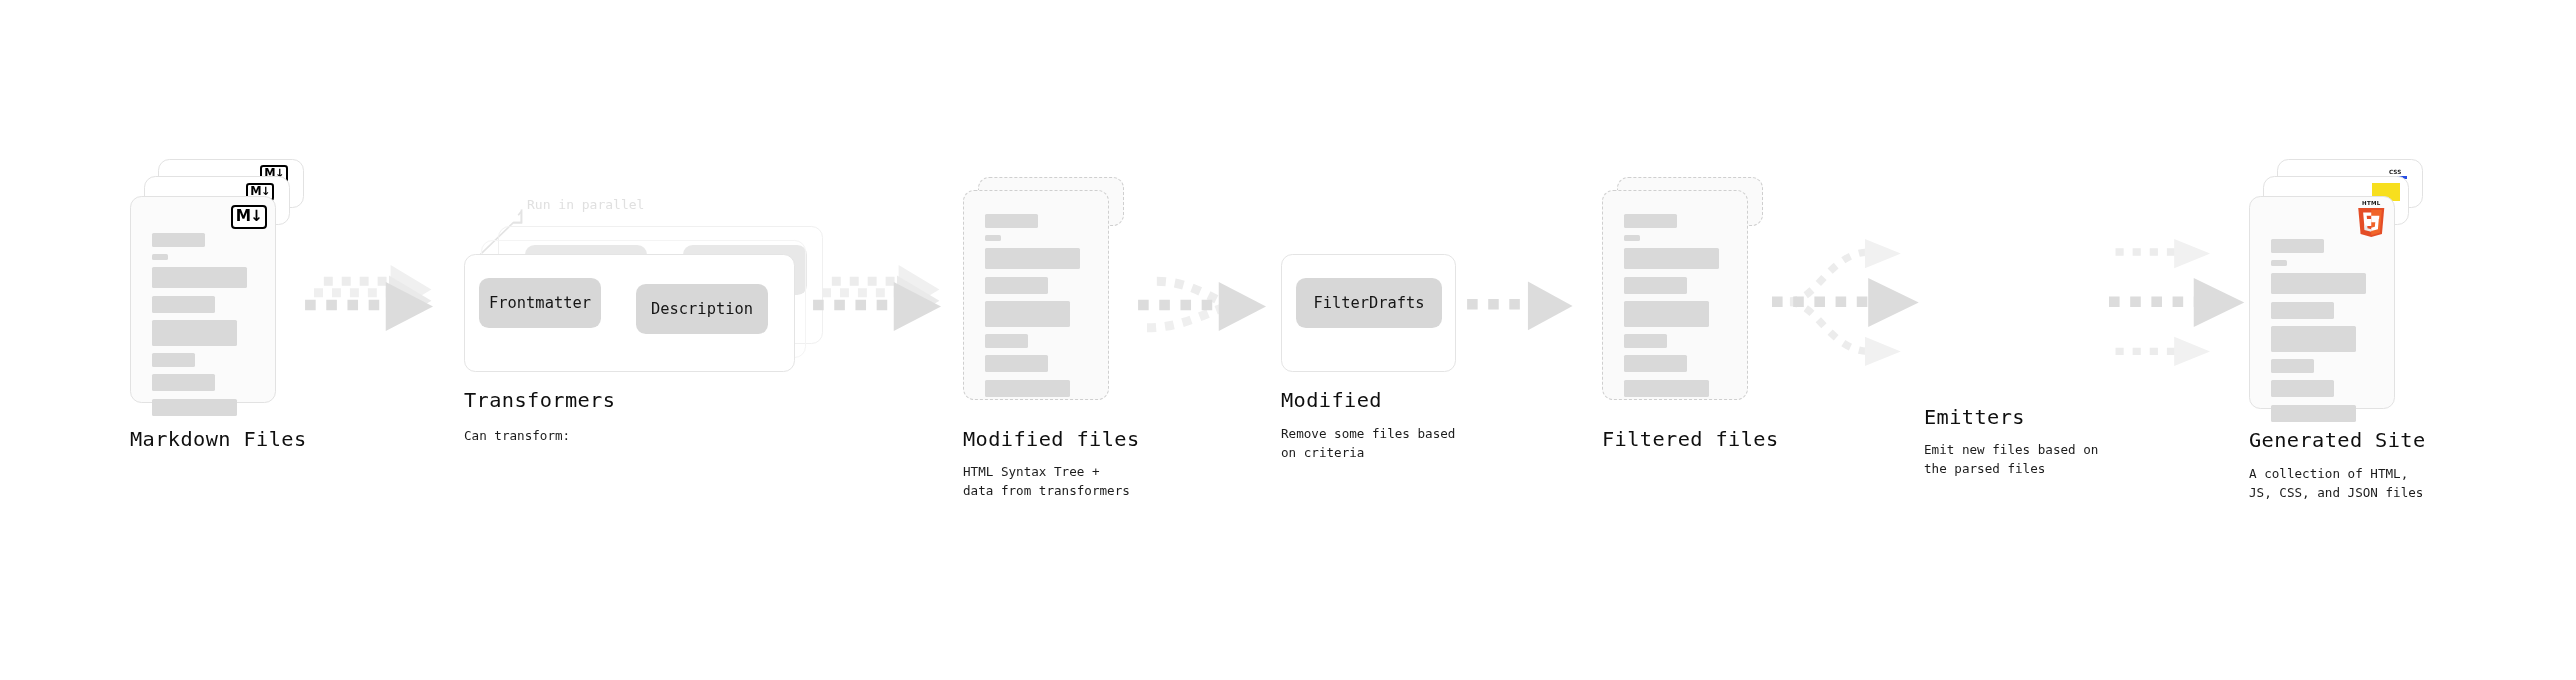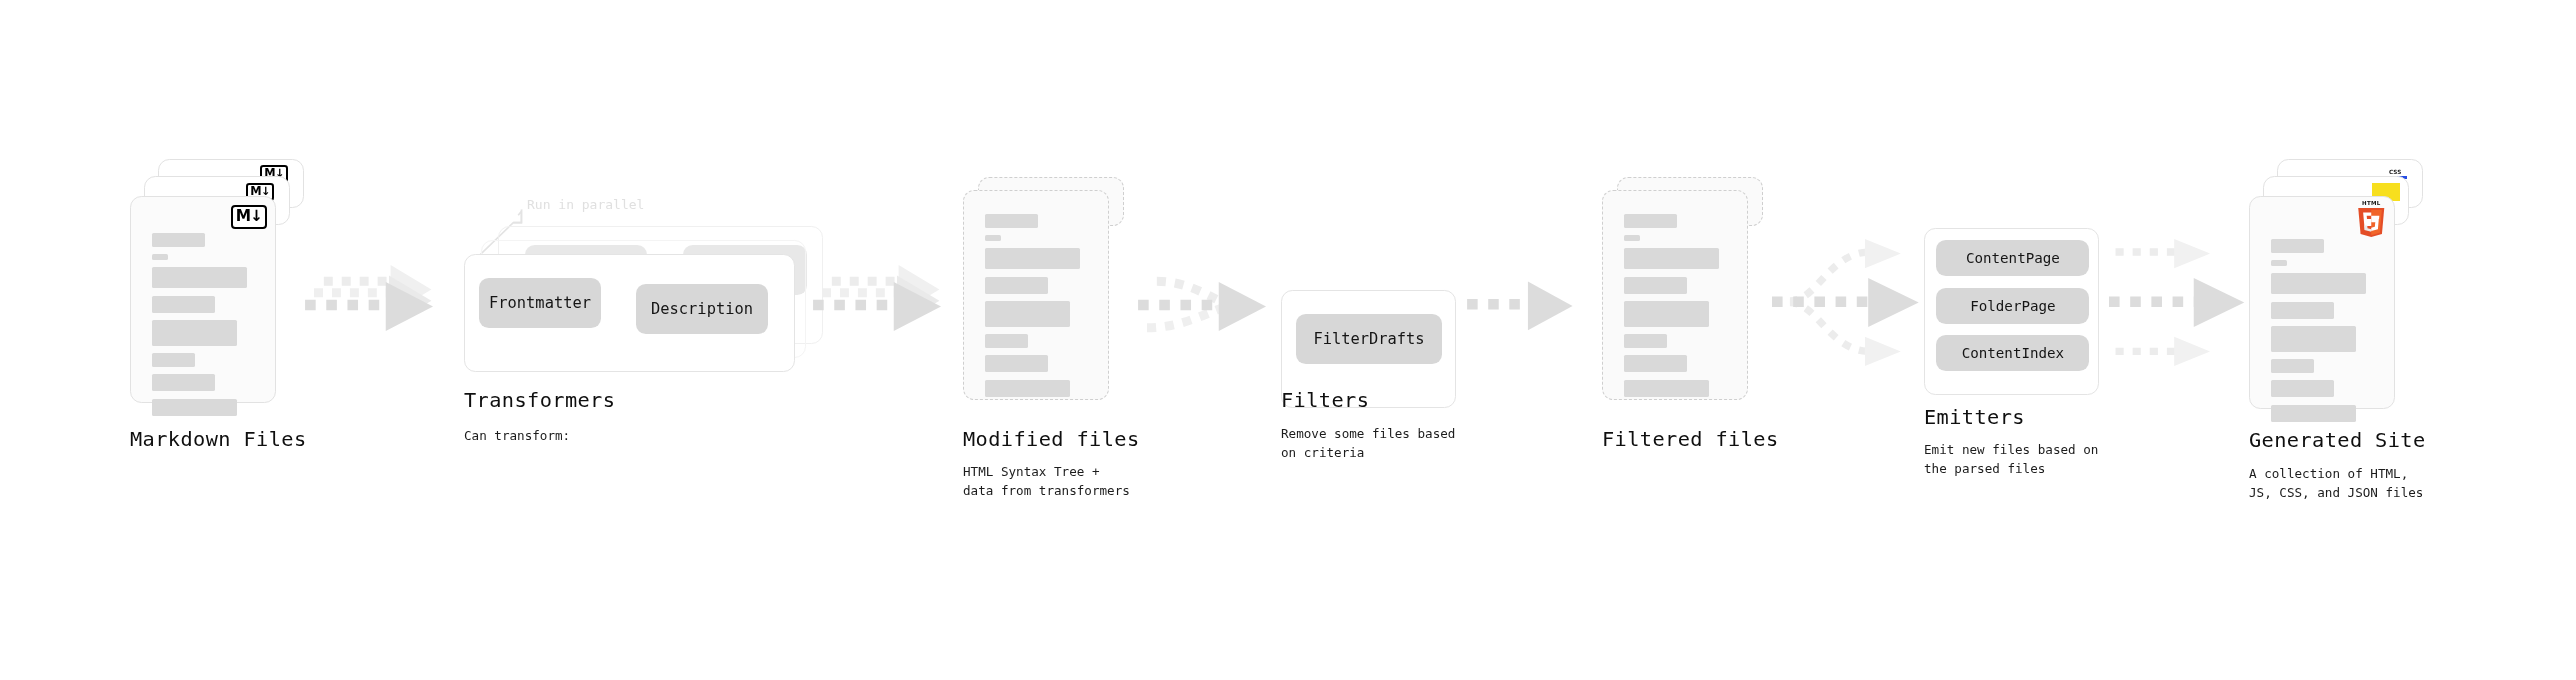--- a/index.html
+++ b/index.html
@@ -259,25 +259,25 @@
     </g>
     <g stroke="#efefef" stroke-width="11" stroke-dasharray="11 11" fill="none">
       <path d="M16,83 C62,83 92,62 118,56"></path>
     </g>
     <g stroke="#dcdcdc" stroke-width="13" stroke-dasharray="13 13" fill="none">
       <line x1="5" y1="55" x2="110" y2="55"></line>
     </g>
     <polygon points="104,27 162,57 104,87" fill="#dcdcdc"></polygon>
   </svg>
 
-  <div class="groupbox" style="left:1281px; top:254px; width:175px; height:118px;margin-top:36px;">
+  <div class="groupbox" style="left:1281px; top:254px; width:175px; height:118px;">
     <div class="pill" style="left:14px; top:23px; width:146px; height:50px;">FilterDrafts</div>
   </div>
 
-  <div class="caption-title" style="left:1281px; top:388px;">Filters</div>
+  <div class="caption-title" style="left:1281px; top:388px;">Modified</div>
   <div class="caption-sub" style="left:1281px; top:425px;">Remove some files based
 on criteria</div>
 
   <svg style="left:1463px; top:280px;" width="138" height="73" viewBox="0 0 170 90">
     <g stroke="#dcdcdc" stroke-width="13" stroke-dasharray="13 13" fill="none">
       <line x1="5" y1="30" x2="85" y2="30"></line>
     </g>
     <polygon points="80,2 135,32 80,62" fill="#dcdcdc"></polygon>
   </svg>
 
@@ -307,25 +307,20 @@
     <g stroke="#ececec" stroke-width="9" stroke-dasharray="10 11" fill="none">
       <path d="M22,100 C55,100 70,158 118,160"></path>
     </g>
     <polygon points="114,142 158,160 114,178" fill="#f1f1f1"></polygon>
     <g stroke="#dcdcdc" stroke-width="13" stroke-dasharray="13 13" fill="none">
       <line x1="0" y1="99" x2="120" y2="99"></line>
     </g>
     <polygon points="118,70 180,100 118,130" fill="#dcdcdc"></polygon>
   </svg>
 
-  <div class="groupbox" style="left:1924px; top:228px; width:175px; height:167px;">
-    <div class="pill" style="left:11.4px; top:10.6px; width:153px; height:36px; font-size:14.2px;">ContentPage</div>
-    <div class="pill" style="left:11.4px; top:59px; width:153px; height:36px; font-size:14.2px;">FolderPage</div>
-    <div class="pill" style="left:11.4px; top:106px; width:153px; height:36px; font-size:14.2px;">ContentIndex</div>
-  </div>
 
   <div class="caption-title" style="left:1924px; top:405px;">Emitters</div>
   <div class="caption-sub" style="left:1924px; top:441px;">Emit new files based on
 the parsed files</div>
 
   <svg style="left:2109px; top:221px;" width="163" height="163" viewBox="0 0 200 200">
     <g stroke="#ececec" stroke-width="9" stroke-dasharray="10 11" fill="none">
       <line x1="8" y1="38" x2="84" y2="38"></line>
     </g>
     <polygon points="80,22 124,40 80,58" fill="#f1f1f1"></polygon>

